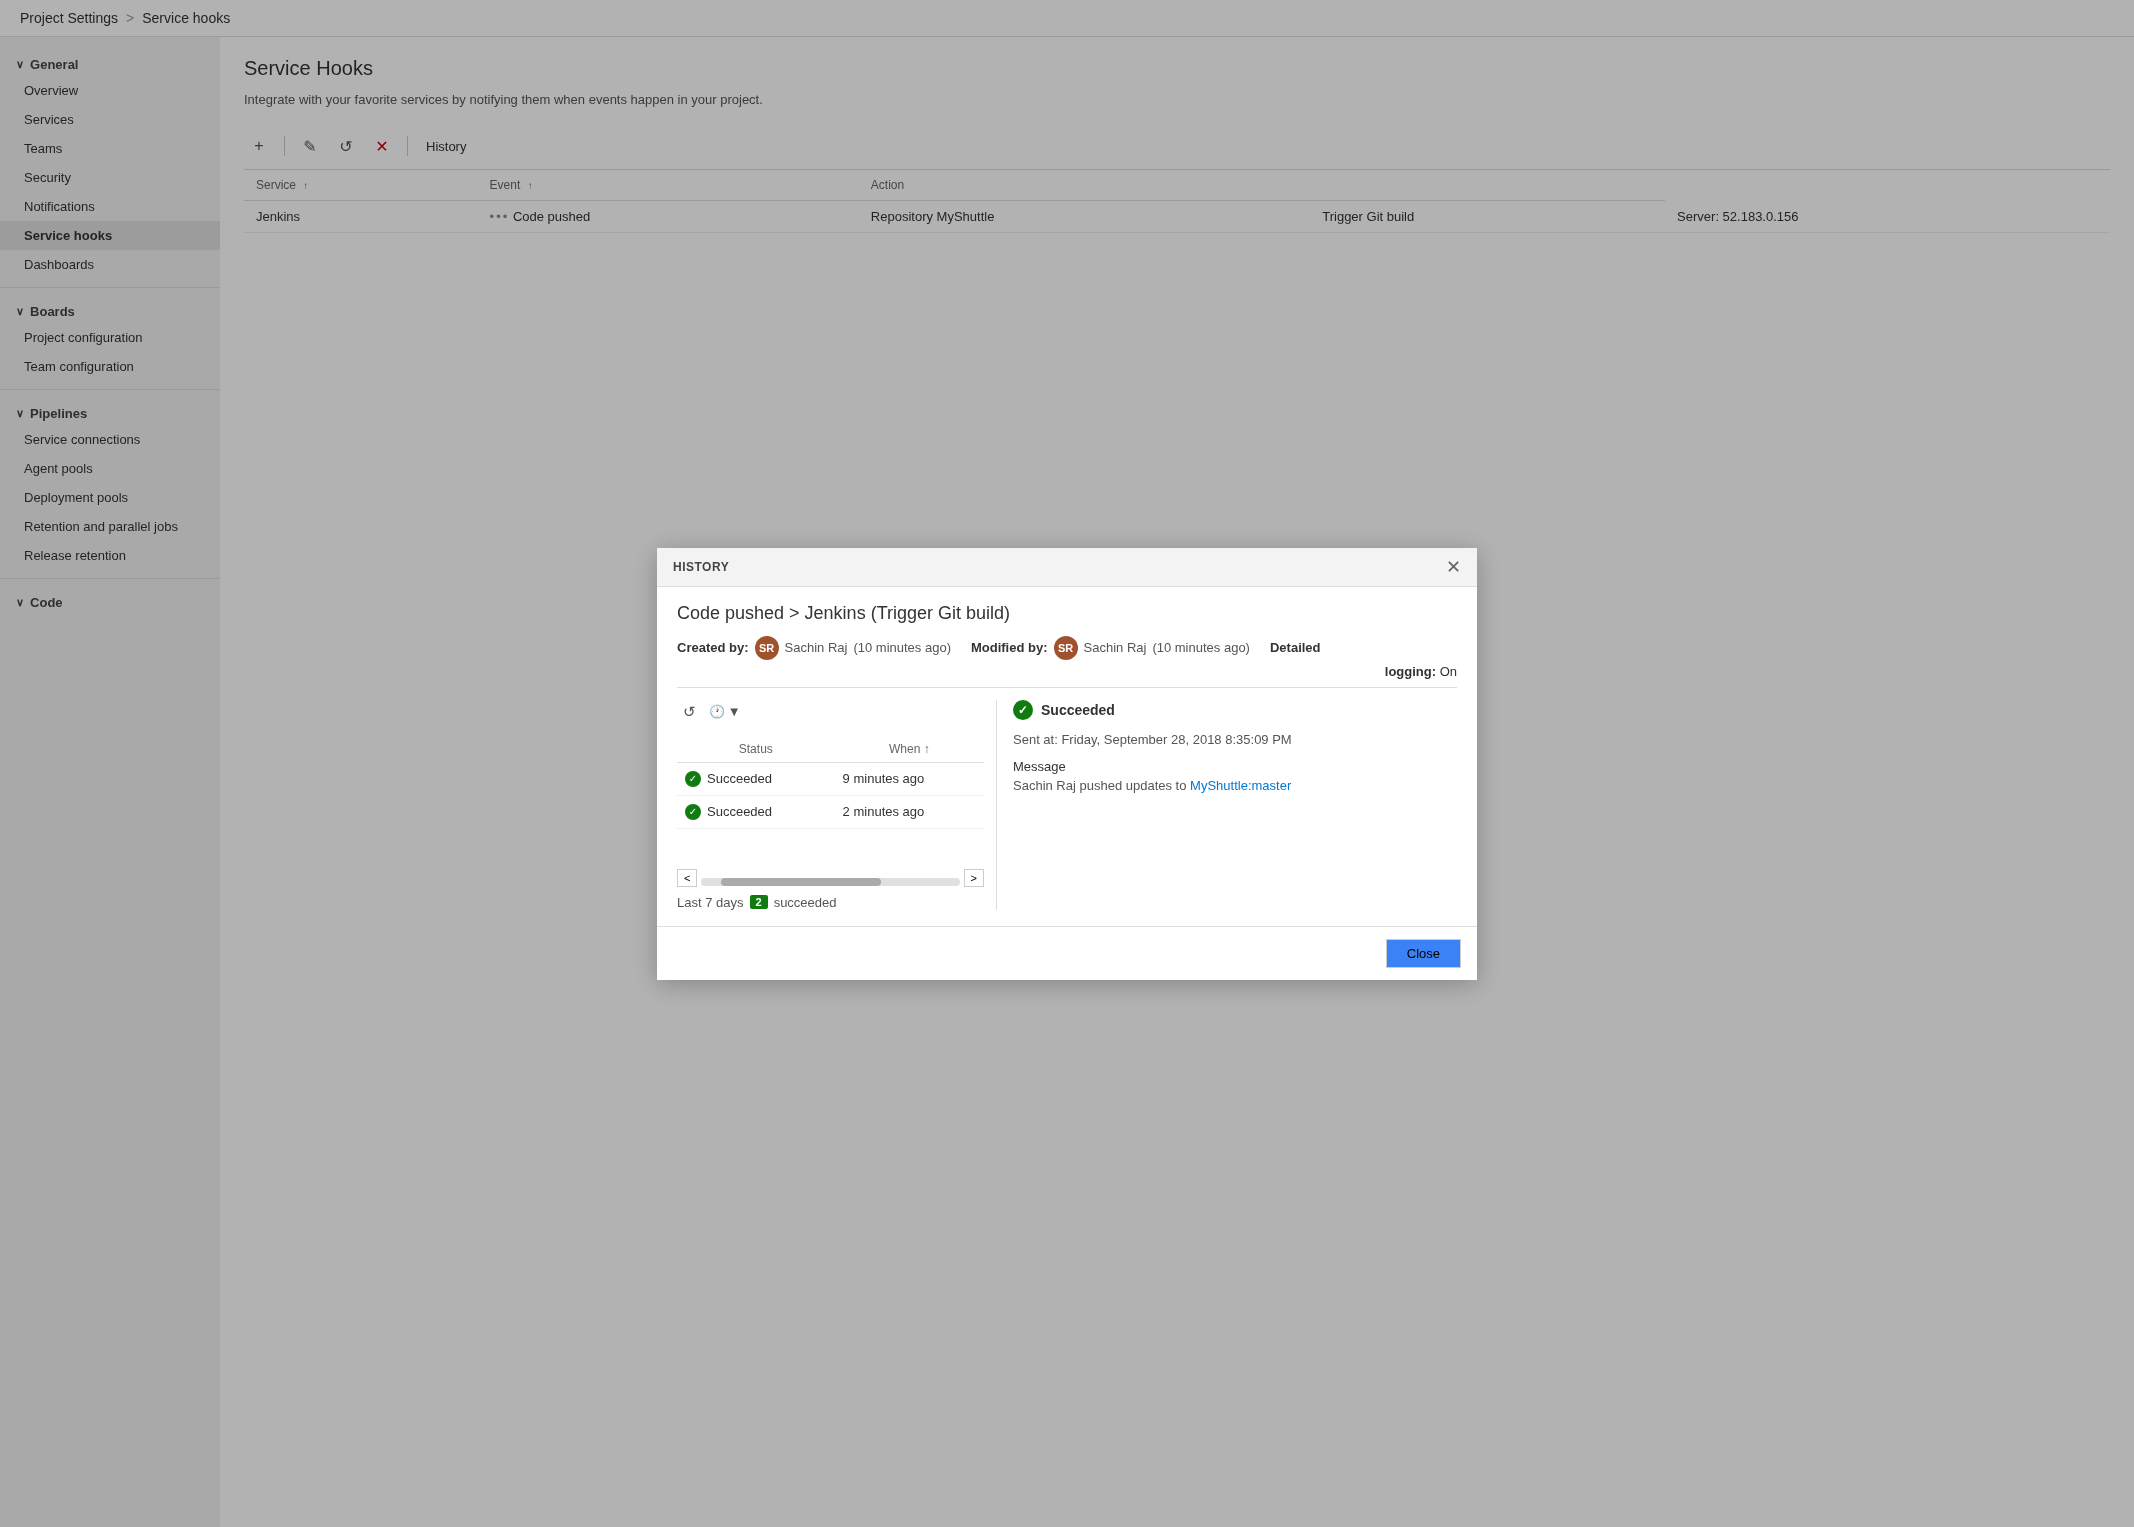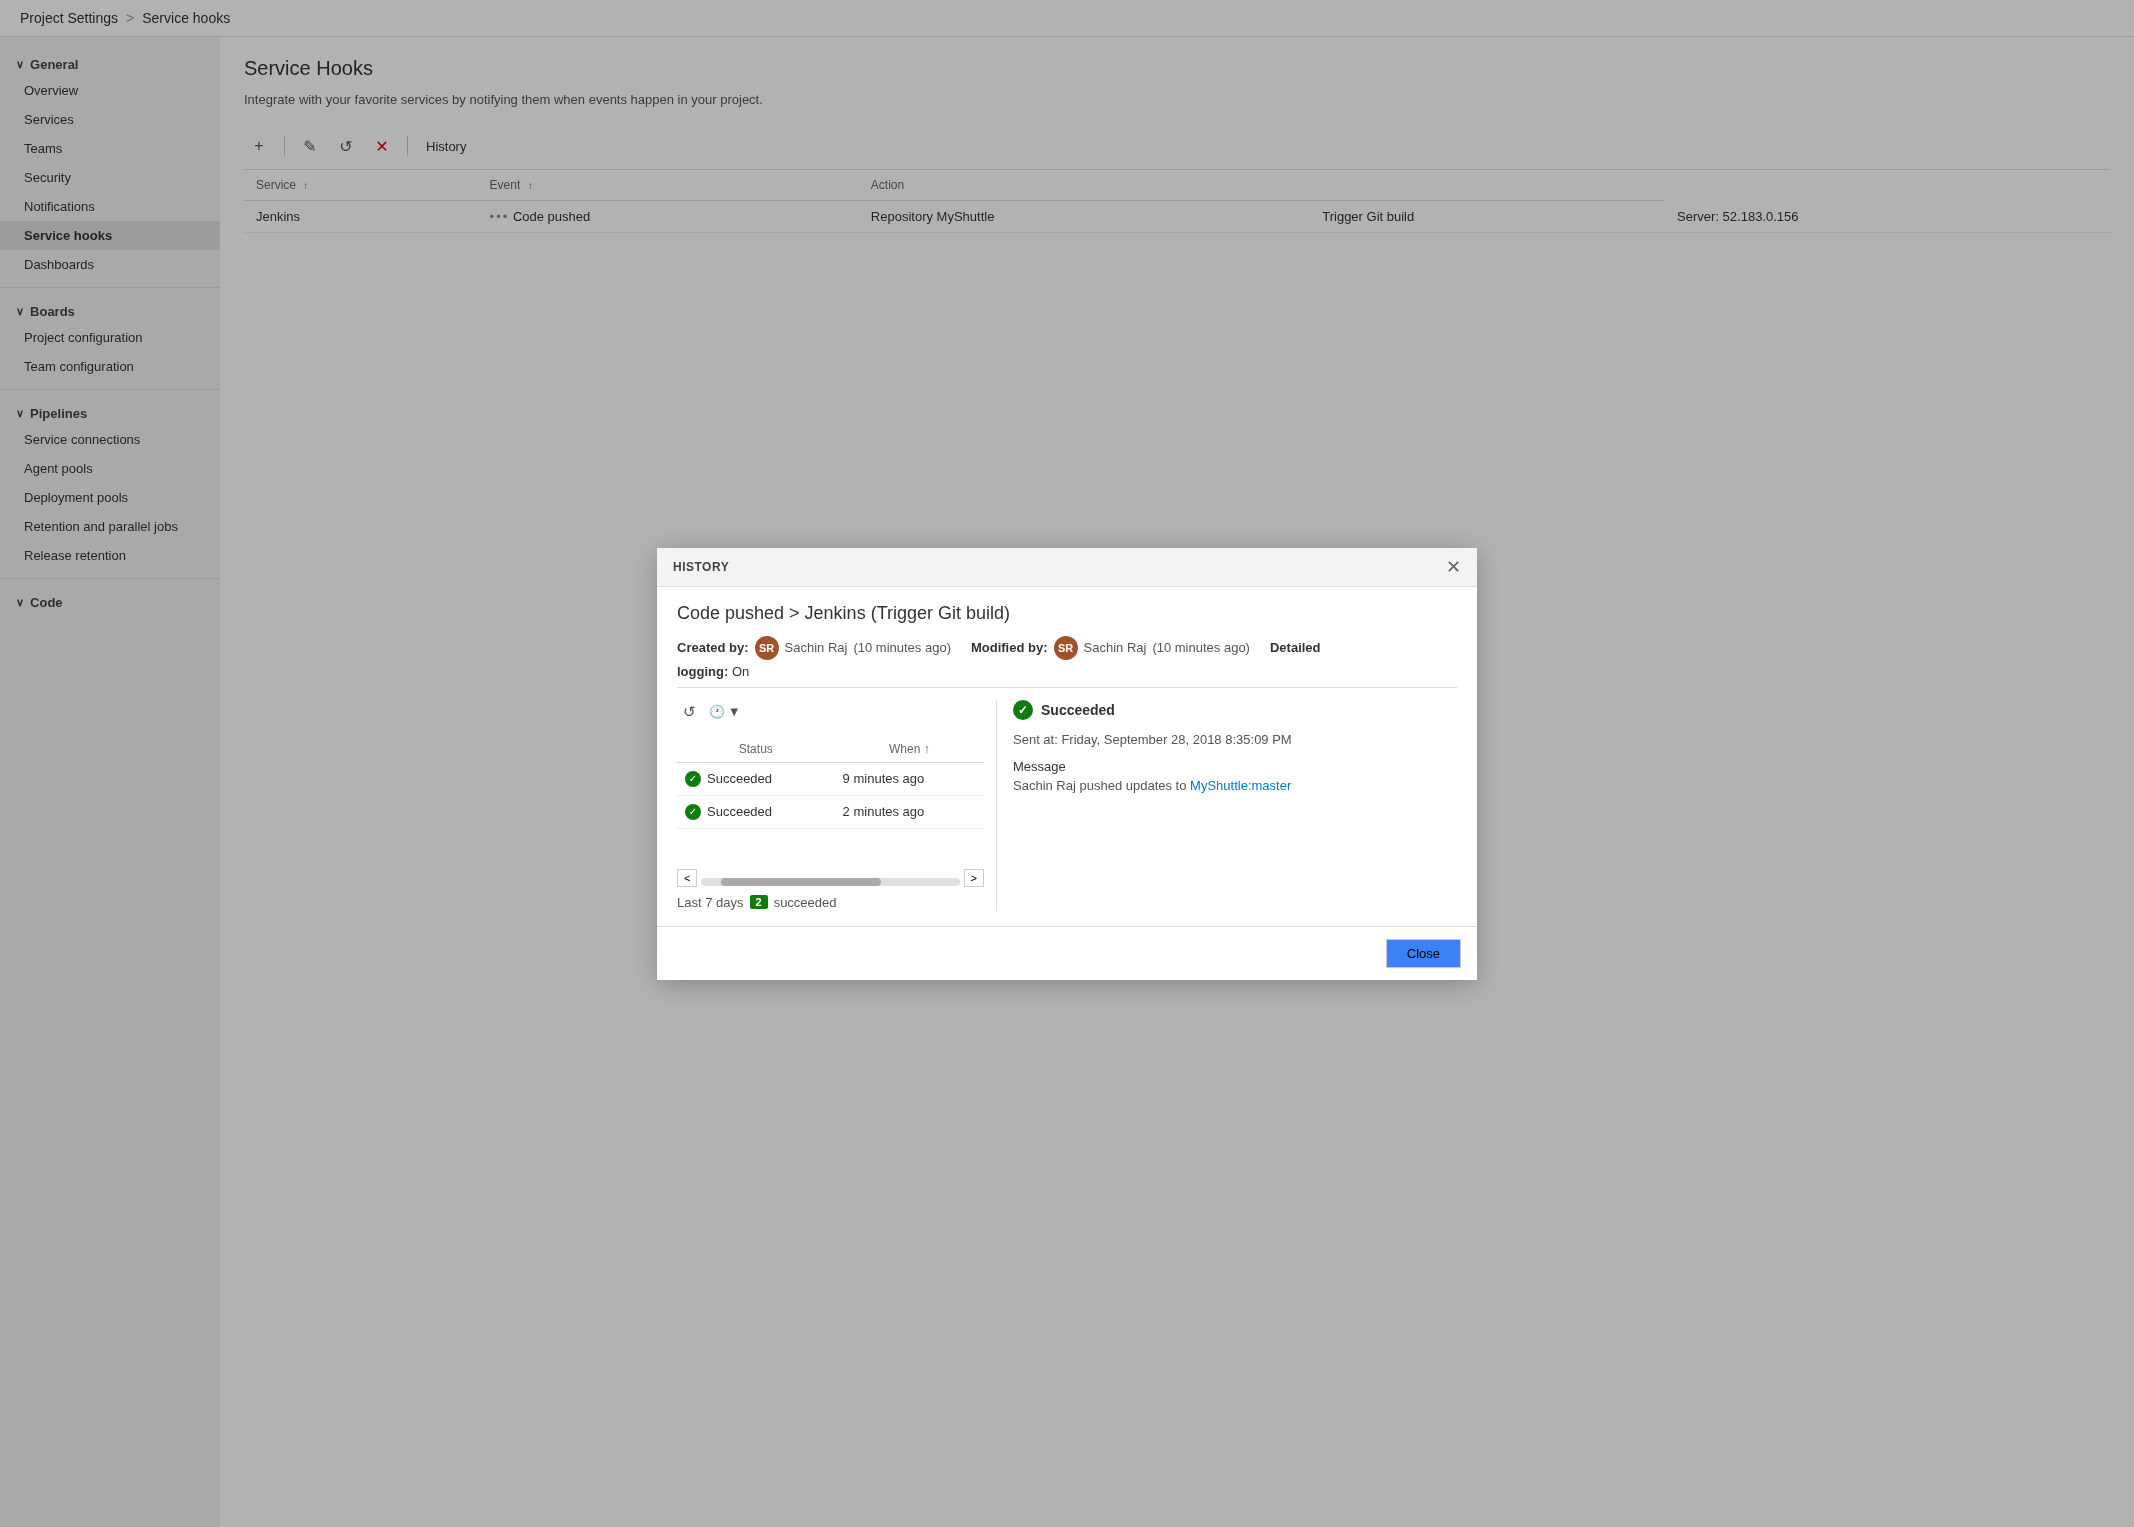--- a/index.html
+++ b/index.html
@@ -258,20 +258,21 @@
       display: inline-flex;
       align-items: center;
       justify-content: center;
       color: white;
       font-size: 11px;
       font-weight: bold;
     }
 
     .logging-line {
       font-size: 13px;
+      text-align: right;
     }
 
     .modal-divider {
       border: none;
       border-top: 1px solid #ddd;
       margin: 8px 0 12px;
     }
 
     .modal-content-area {
       display: flex;

